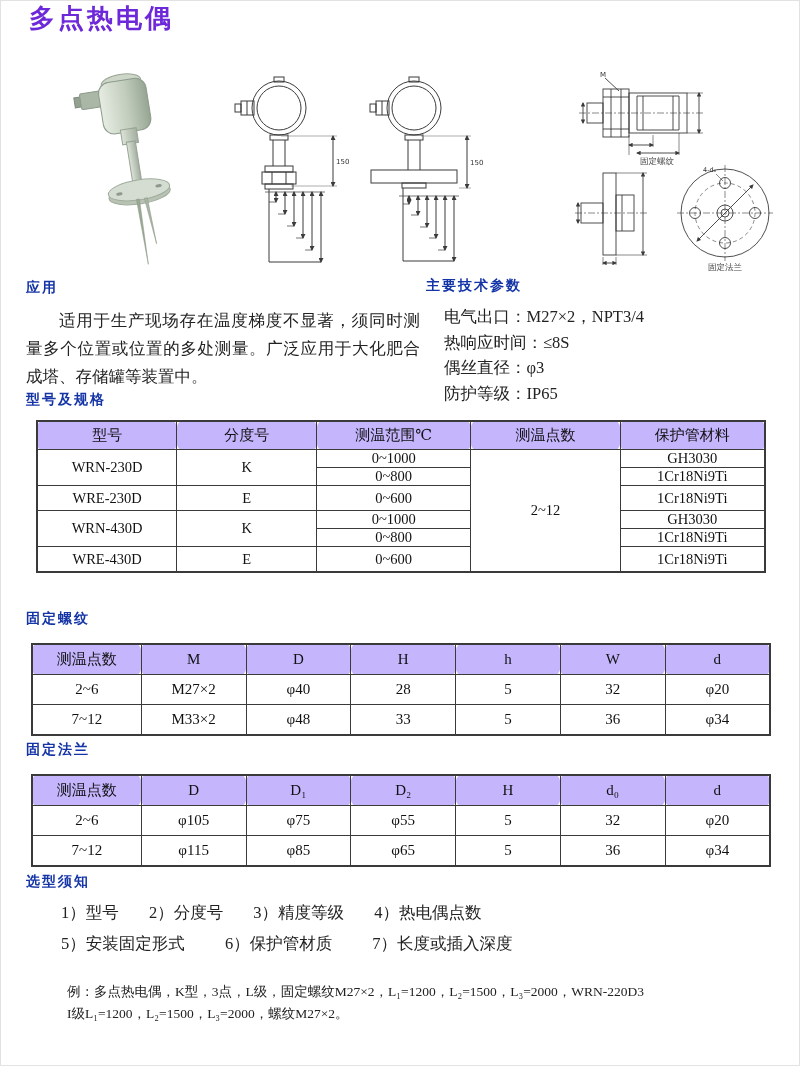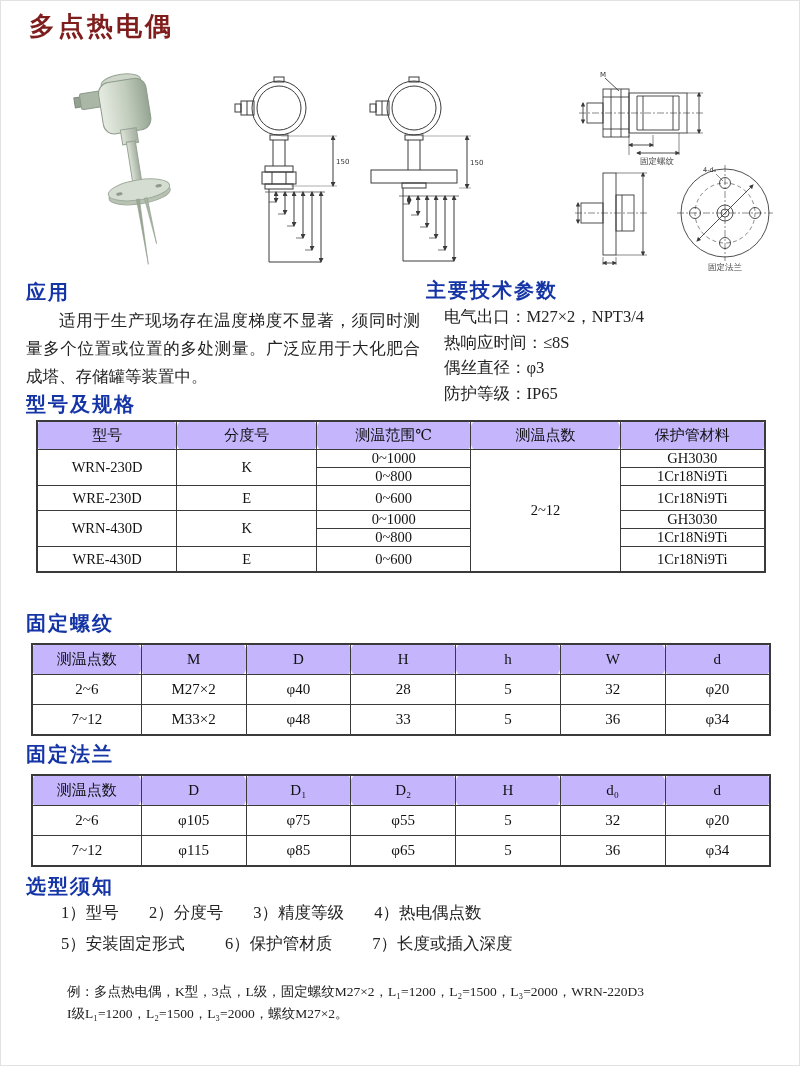--- a/index.html
+++ b/index.html
@@ -1,22 +1,22 @@
 <!DOCTYPE html>
 <html><head>
 <meta charset="utf-8">
 <style>
   html,body{margin:0;padding:0;background:#fff;}
   .page{position:relative;width:800px;height:1066px;background:#fff;box-sizing:border-box;
         border:1px solid #e2e2e2;overflow:hidden;
         font-family:"Liberation Serif","DejaVu Serif",serif;color:#1a1a1a;}
-  .h-title{position:absolute;left:28px;top:8px;margin:0;font-family:"Liberation Sans","DejaVu Sans",sans-serif;
-           font-size:26px;font-weight:bold;color:#7f1d1d;letter-spacing:3px;}
+  .h-title{position:absolute;left:28px;top:0;margin:0;font-family:"Liberation Sans","DejaVu Sans",sans-serif;
+           font-size:26px;font-weight:bold;color:#6d28d9;letter-spacing:3px;}
   .h-sec{position:absolute;margin:0;font-family:Liberation Serif, serif;
-         font-size:20px;font-weight:bold;color:#1535a6;letter-spacing:2px;}
+         font-size:14px;font-weight:bold;color:#1535a6;letter-spacing:2px;}
   .fig{position:absolute;}
   .app-body{position:absolute;left:25px;top:306px;width:394px;margin:0;font-size:16.5px;line-height:28px;
             text-align:justify;text-indent:2em;color:#222;}
   .tech-items{position:absolute;left:443px;top:303px;width:340px;}
   .tech-items div{font-size:16.5px;line-height:25.5px;color:#222;}
   .spec-table{position:absolute;border-collapse:collapse;table-layout:fixed;background:#fff;
               font-size:15px;color:#111;border:2px solid #3a3a3a;}
   .spec-table th,.spec-table td{border:1px solid #3a3a3a;text-align:center;vertical-align:middle;
               padding:0;font-weight:normal;overflow:hidden;}
   .spec-table thead th{background:#c4b5fd;height:27px;border-radius:6px;}

